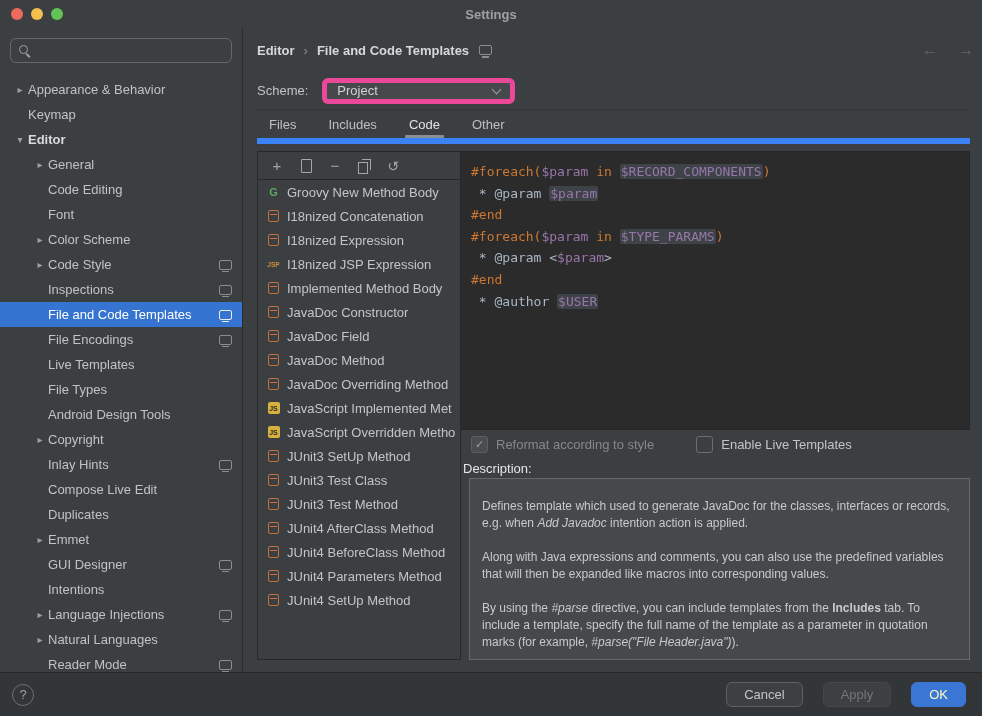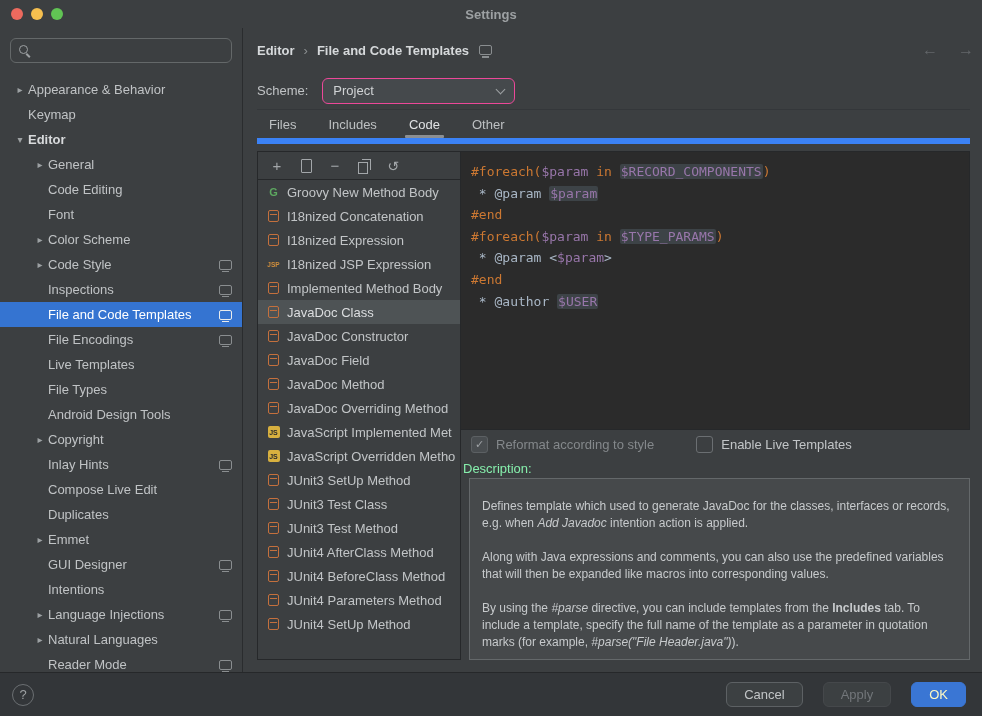--- a/index.html
+++ b/index.html
@@ -47,21 +47,21 @@
   .main { flex:1; display:flex; flex-direction:column; min-width:0; padding-left:14px; }
   .header-row { height:44px; display:flex; align-items:center; padding-right:8px; }
   .crumb { font-weight:bold; color:#d6d9db; cursor:pointer; }
   .crumb-sep { color:#8a8e90; margin:0 9px; }
   .crumb-icon { margin-left:10px; }
   .nav-arrows { margin-left:auto; display:flex; gap:20px; }
   .nav-arrows span { color:#63676a; font-size:16px; cursor:default; }
 
   .scheme-row { height:38px; flex:0 0 auto; display:flex; align-items:center; border-bottom:1px solid #34373a; margin-right:12px; }
   .scheme-label { margin-right:14px; color:#c0c3c5; }
-  .scheme-select { width:193px; height:26px; background:#45494c; border:1px solid #ec4899; border-radius:6px;
+  .scheme-select { width:193px; height:26px; background:#45494c; border:5px solid #ec4899; border-radius:6px;
                    display:flex; align-items:center; padding:0 10px; color:#d0d3d5; cursor:pointer; }
   .dd-chevron { width:7px; height:7px; border-right:1.6px solid #9da1a3; border-bottom:1.6px solid #9da1a3;
                 transform:rotate(45deg); margin-left:auto; margin-bottom:3px; }
 
   .tabs { height:34px; flex:0 0 auto; display:flex; align-items:stretch; border-bottom:6px solid #3b82f6; margin-right:12px; }
   .tab { padding:0 12px; margin-right:8px; display:flex; align-items:center; color:#bdc0c2; position:relative; cursor:pointer; }
   .tab.active { color:#e0e2e4; }
   .tab.active::after { content:''; position:absolute; left:8px; right:8px; bottom:0; height:3px; background:#8c8f92; border-radius:1px; }
 
   .panes { flex:1; display:flex; margin:7px 12px 12px 0; min-height:0; }
@@ -103,21 +103,21 @@
 
   .options-row { height:28px; flex:0 0 auto; display:flex; align-items:center; padding-left:10px; }
   .cb-wrap { display:flex; align-items:center; gap:8px; cursor:pointer; }
   .cb { width:17px; height:17px; border-radius:3px; display:flex; align-items:center; justify-content:center; font-size:11px; }
   .cb.checked-disabled { background:#494d50; border:1px solid #5c6063; color:#9ea2a5; }
   .cb.empty { background:var(--panel-bg,#3c3f41); border:1px solid #6b6f72; color:transparent; }
   .lbl-disabled { color:#84888b; }
   .lbl-normal { color:#c2c5c7; }
   .cb-gap { margin-left:42px; }
 
-  .desc-label { height:20px; flex:0 0 auto; display:flex; align-items:center; padding-left:2px; color:#86efac; }
+  .desc-label { height:20px; flex:0 0 auto; display:flex; align-items:center; padding-left:2px; color:#e5e5e5; }
   .desc-box { flex:1; margin-left:8px; border:1px solid #64686a; background:#46494b; padding:19px 12px;
               font-size:12px; line-height:17px; color:#c7cacc; overflow:hidden; }
   .desc-box p { margin:0 0 17px 0; }
 
   
   .footer { height:44px; flex:0 0 auto; border-top:1px solid #26282a; background:#333639;
             display:flex; align-items:center; padding:0 16px 0 12px; }
   .help-circle { width:22px; height:22px; border-radius:50%; border:1px solid #6b6f72; color:#9da1a3;
                  display:flex; align-items:center; justify-content:center; cursor:pointer; }
   .footer-buttons { margin-left:auto; display:flex; gap:20px; }
@@ -313,26 +313,20 @@
                   <span class="fi-jsp">JSP</span>
                 </span>
                 <span>I18nized JSP Expression</span>
               </div>
               <div class="tpl-row">
                 <span class="tpl-icon">
                   <span class="fi-template"></span>
                 </span>
                 <span>Implemented Method Body</span>
               </div>
-              <div class="tpl-row selected">
-                <span class="tpl-icon">
-                  <span class="fi-template"></span>
-                </span>
-                <span>JavaDoc Class</span>
-              </div>
               <div class="tpl-row">
                 <span class="tpl-icon">
                   <span class="fi-template"></span>
                 </span>
                 <span>JavaDoc Constructor</span>
               </div>
               <div class="tpl-row">
                 <span class="tpl-icon">
                   <span class="fi-template"></span>
                 </span>

